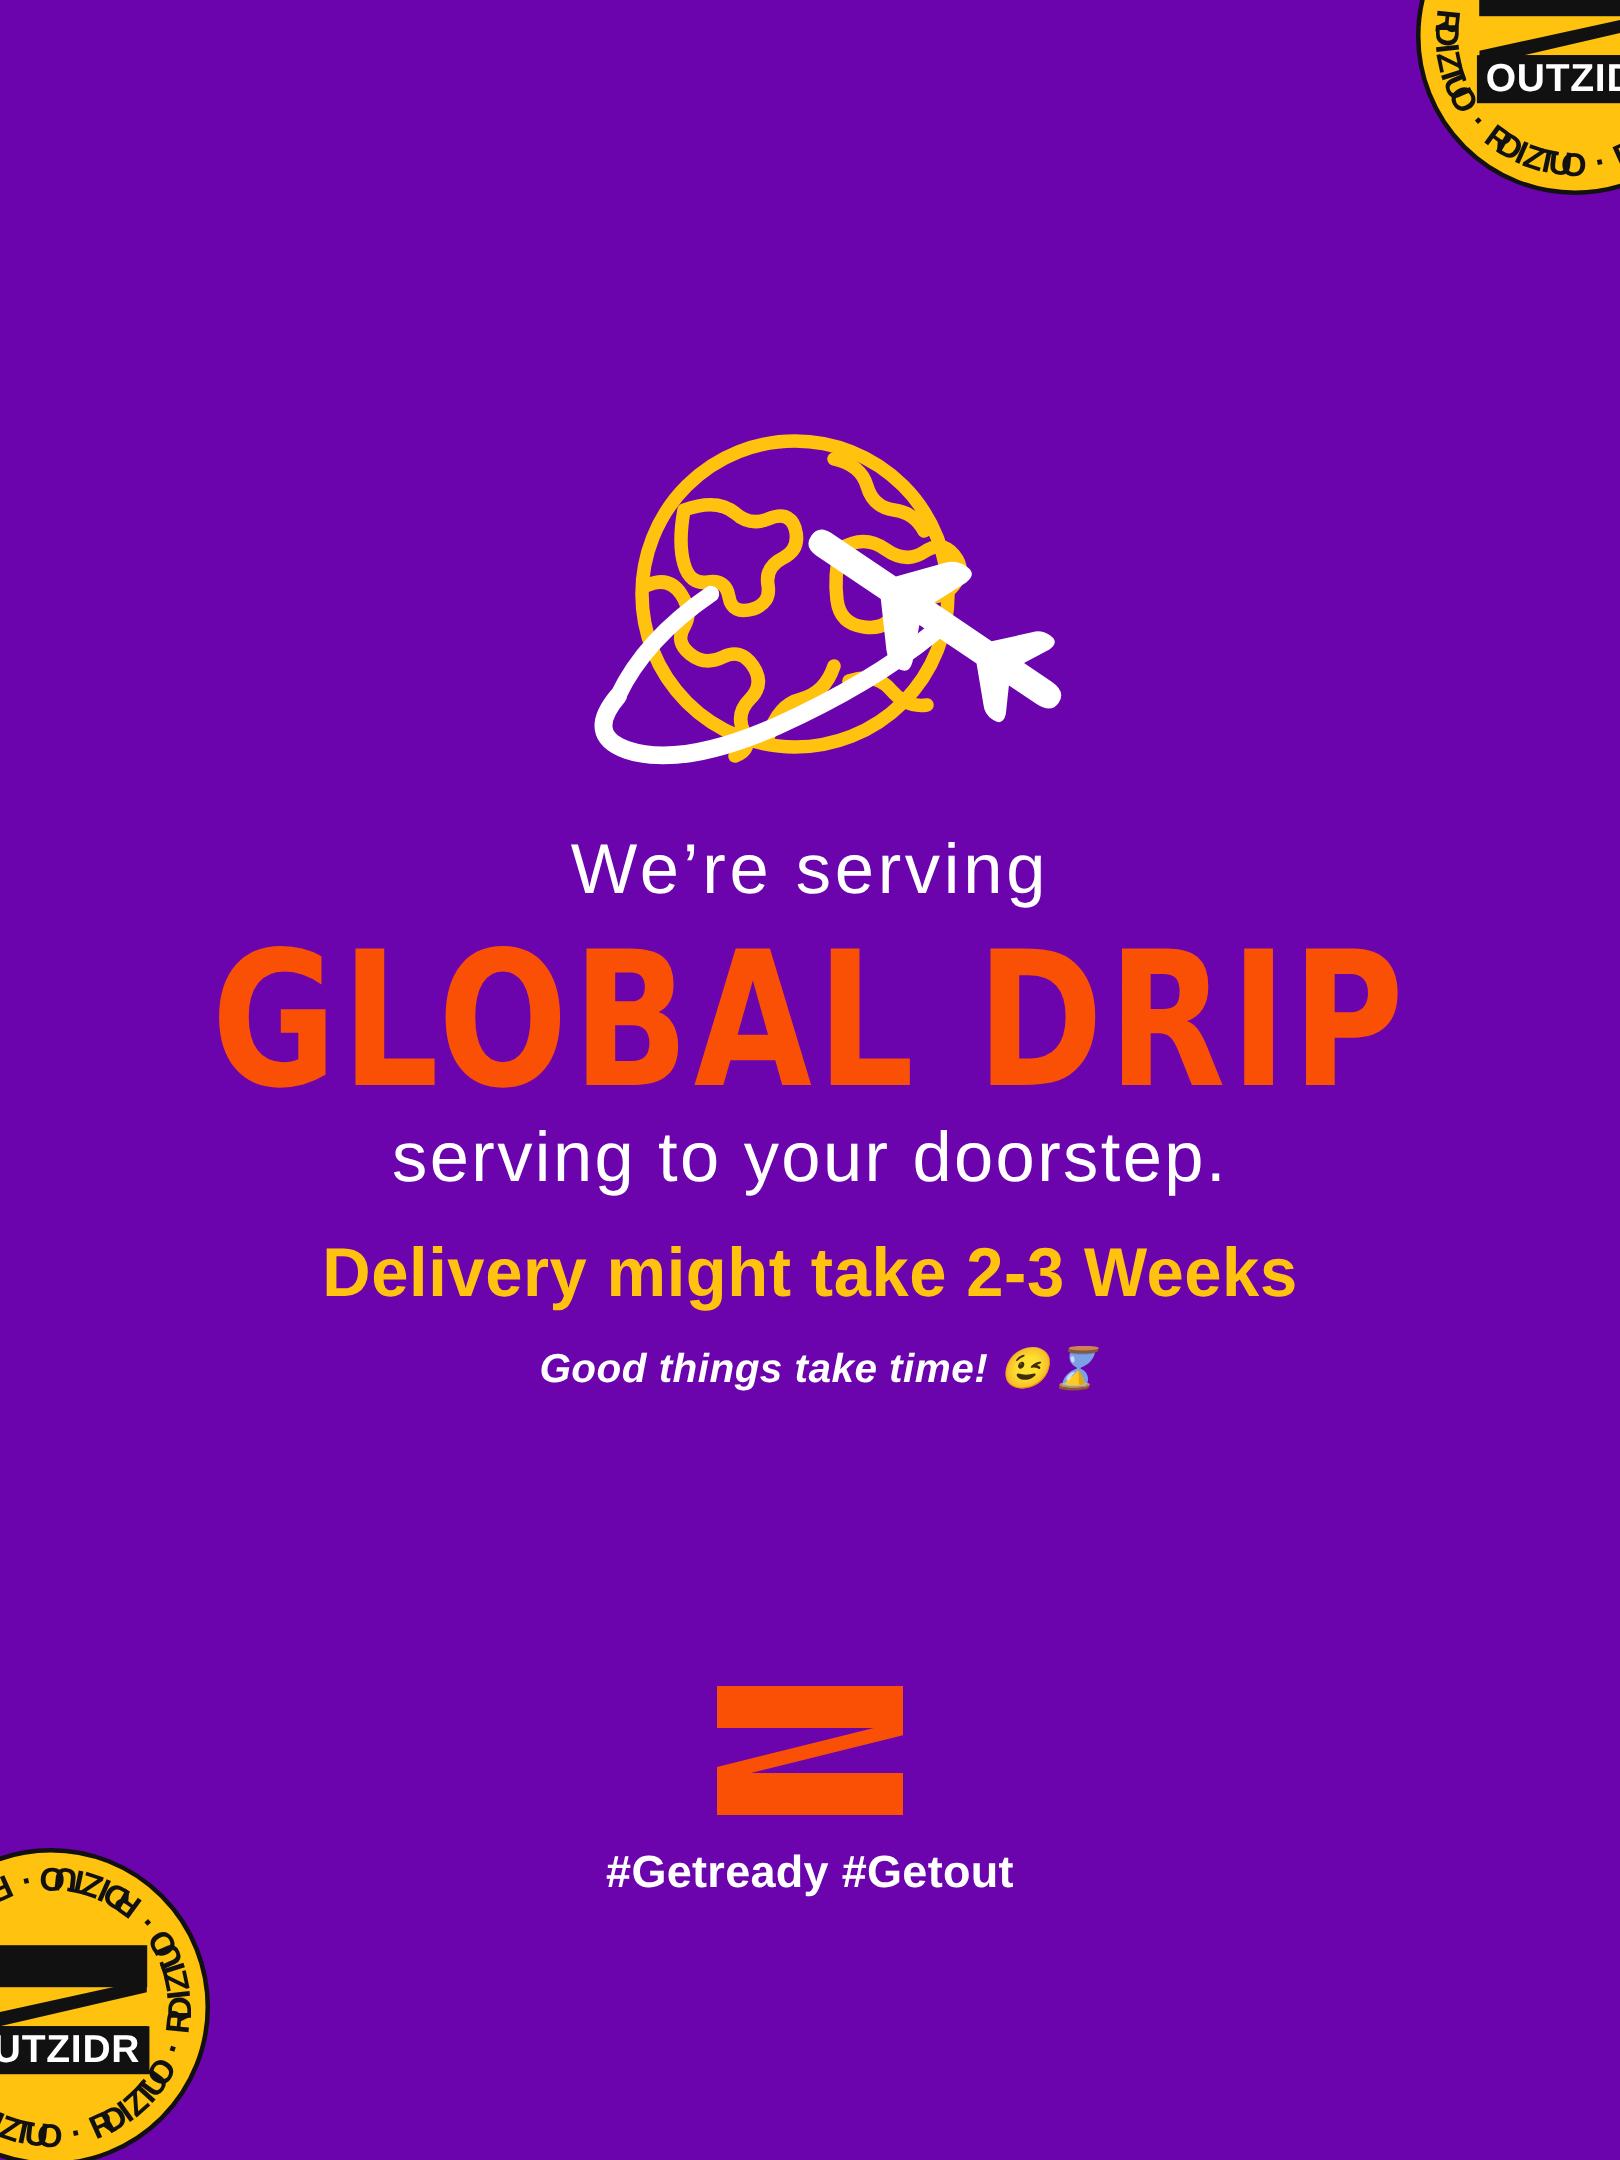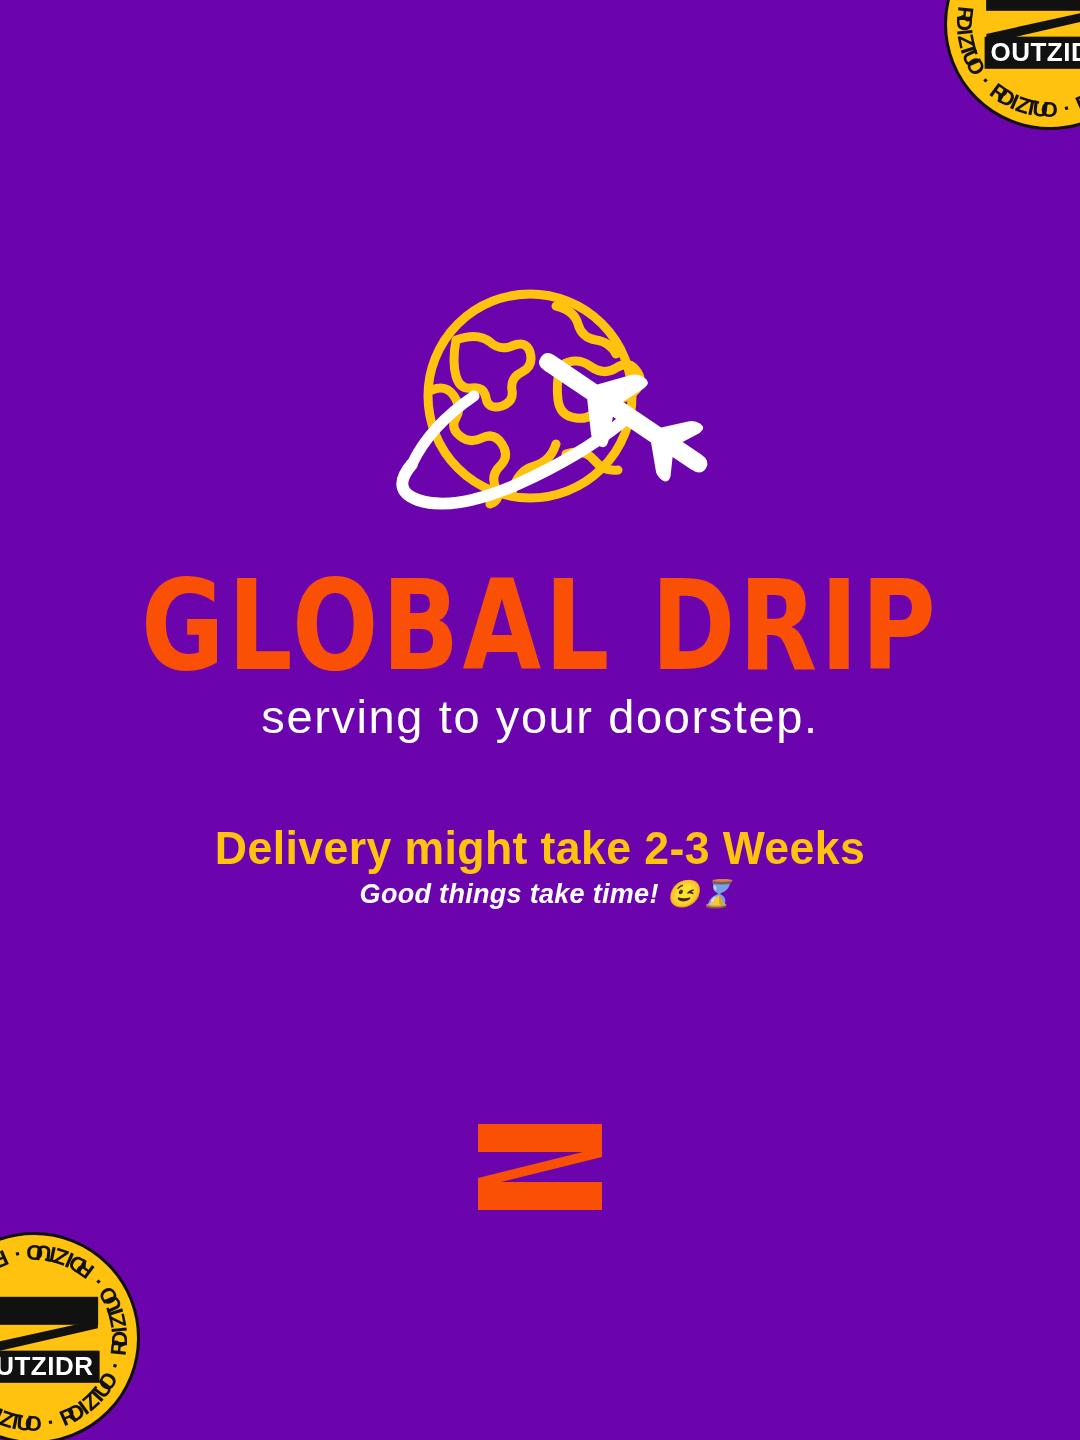--- a/index.html
+++ b/index.html
@@ -158,21 +158,21 @@
   }
   #delivery-headline {
     font-size: 46px;
     font-weight: bold;
     color: #FFC20E;
     letter-spacing: 0.4px;
     line-height: 1.15;
     transform: scaleX(0.97);
   }
   #delivery-subline {
-    margin-top: 3px;
+    margin-top: 21px;
     font-size: 27px;
     font-weight: bold;
     font-style: italic;
     color: #ffffff;
     letter-spacing: 0.3px;
     padding-left: 14px;
   }
 
   
   #footer-block {
@@ -236,35 +236,37 @@
       <path d="M52 186 q-22 26 6 36 q36 12 100 -16 q62 -28 104 -62" fill="none" stroke="#FFFFFF" stroke-width="12" stroke-linecap="round"></path>
       <path d="M52 186 q18 -38 62 -68" fill="none" stroke="#FFFFFF" stroke-width="11" stroke-linecap="round"></path>
 
       <g fill="#FFFFFF" transform="translate(196,46) rotate(34)">
         <path d="M6 36 q0 -9 10 -9 l52 0 l22 -26 q5 -6 13 -6 q9 0 6 9 l-10 23 l46 0 l19 -20 q4 -5 11 -5 q8 0 5 8 l-9 17 l22 0 q12 0 12 9 q0 9 -12 9 l-22 0 l9 17 q3 8 -5 8 q-7 0 -11 -5 l-19 -20 l-46 0 l10 23 q3 9 -6 9 q-8 0 -13 -6 l-22 -26 l-52 0 q-10 0 -10 -9 z"></path>
       </g>
     </svg>
   </div>
 
   <div id="headline-block">
+    <div id="line-serving">We’re serving</div>
     <div id="line-global-drip">GLOBAL DRIP</div>
     <div id="line-doorstep">serving to your doorstep.</div>
   </div>
 
   <div id="delivery-block">
     <div id="delivery-headline">Delivery might take 2-3 Weeks</div>
     <div id="delivery-subline">Good things take time! 😉⌛</div>
   </div>
 
   <div id="footer-block">
     <div id="footer-zmark">
       <div class="bar top"></div>
       <div class="diag"></div>
       <div class="bar bot"></div>
     </div>
+    <div id="footer-hashtags">#Getready #Getout</div>
   </div>
 
   <div class="badge" id="badge-bottom-left">
     <div class="badge-ring">
         <span style="transform: rotate(0deg) translate(0px, -86px) rotate(180deg) translate(-50%, -50%);">O</span>
         <span style="transform: rotate(6deg) translate(0px, -86px) rotate(180deg) translate(-50%, -50%);">U</span>
         <span style="transform: rotate(12deg) translate(0px, -86px) rotate(180deg) translate(-50%, -50%);">T</span>
         <span style="transform: rotate(18deg) translate(0px, -86px) rotate(180deg) translate(-50%, -50%);">Z</span>
         <span style="transform: rotate(24deg) translate(0px, -86px) rotate(180deg) translate(-50%, -50%);">I</span>
         <span style="transform: rotate(30deg) translate(0px, -86px) rotate(180deg) translate(-50%, -50%);">D</span>

